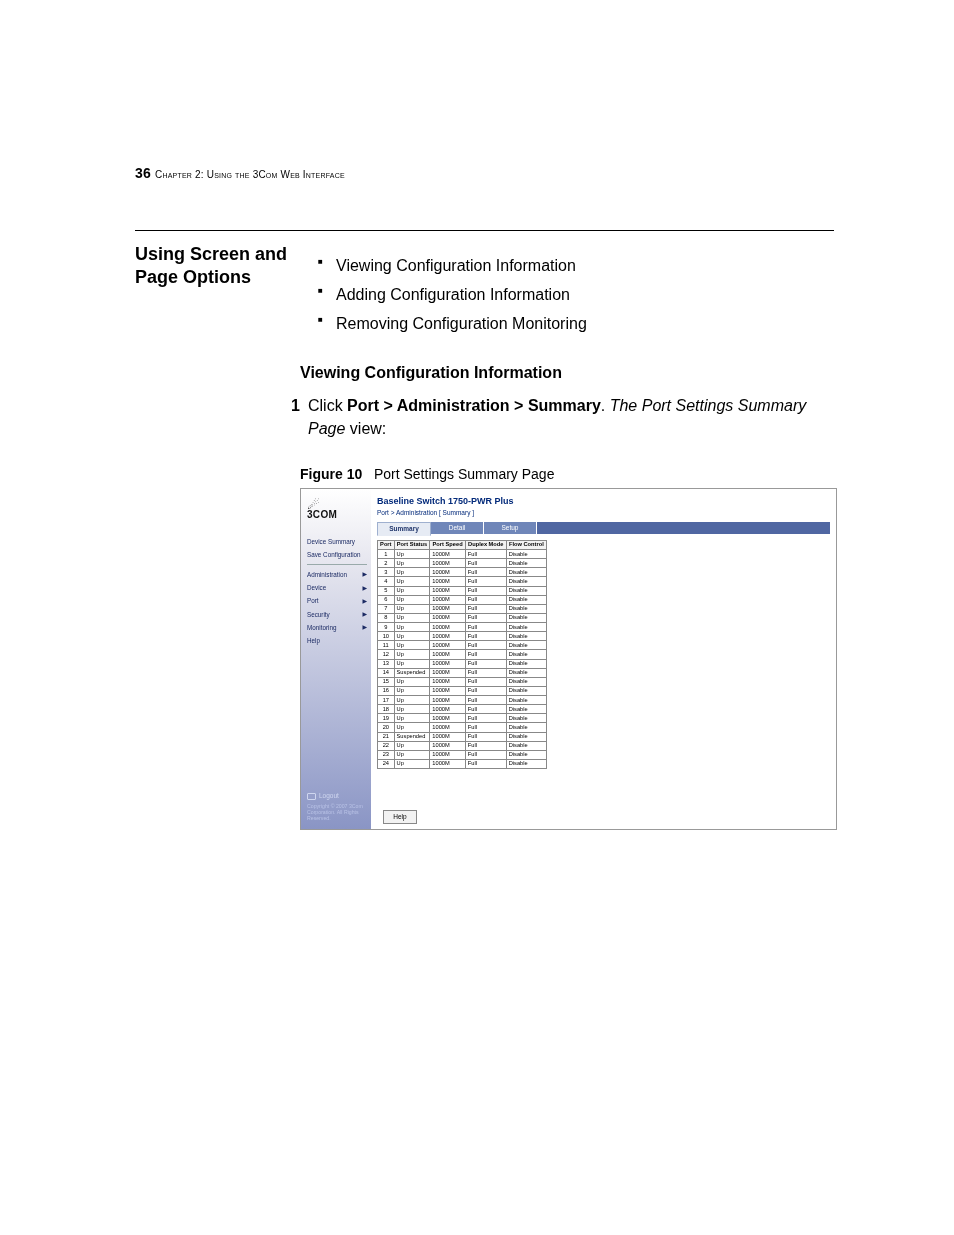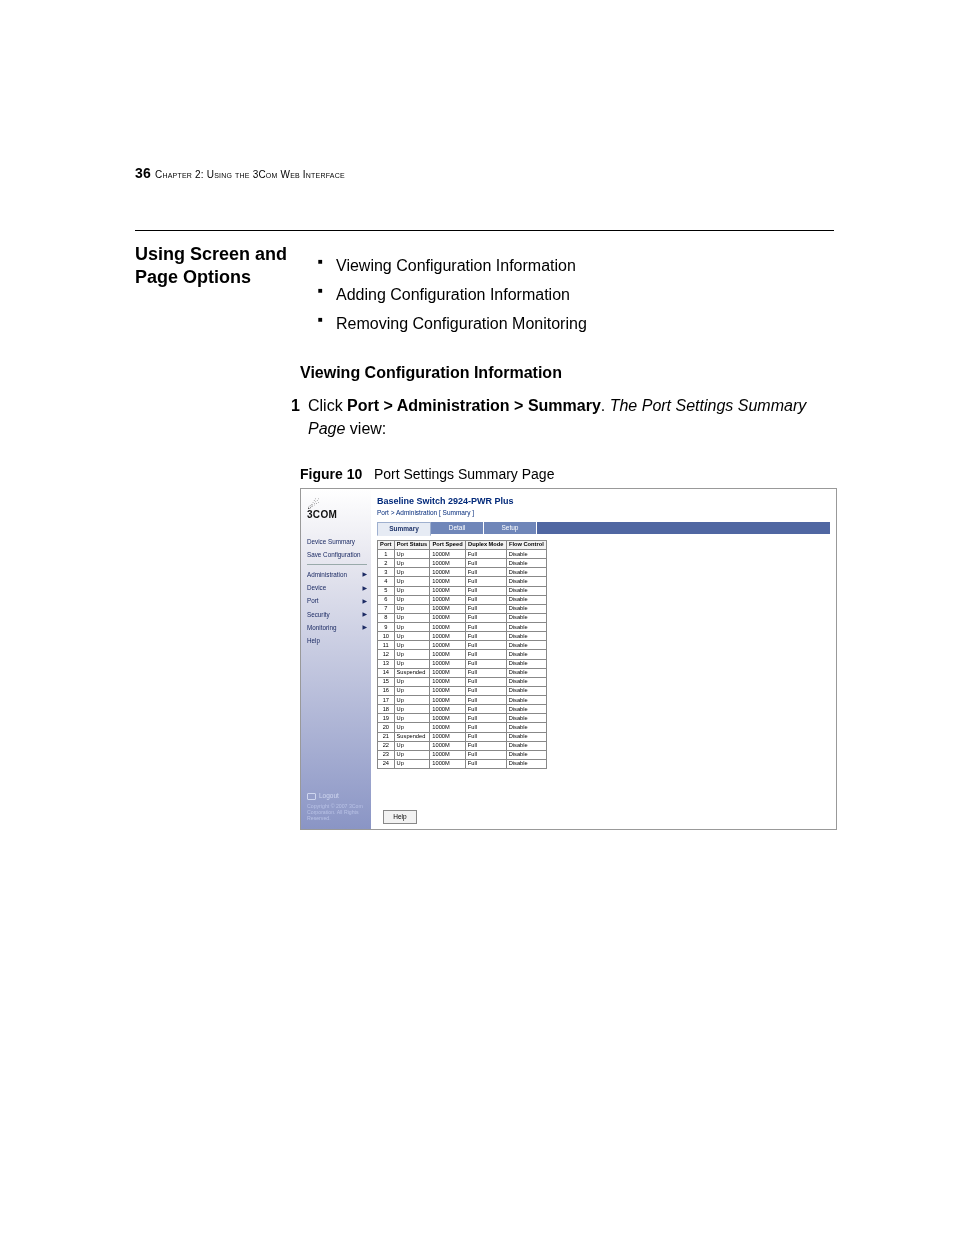--- a/index.html
+++ b/index.html
@@ -320,21 +320,21 @@
             </div>
 
           <div class="ss-logout">
             <span class="icon"></span>
             <span>Logout</span>
           </div>
           <div class="ss-copyright">Copyright © 2007 3Com Corporation. All Rights Reserved.</div>
         </div>
 
         <div class="ss-right">
-          <div class="ss-title">Baseline Switch 2924-PWR Plus</div>
+          <div class="ss-title">Baseline Switch 1750-PWR Plus</div>
           <div class="ss-breadcrumb">Port &gt; Administration [ Summary ]</div>
 
           <div class="ss-tabs">
             <div class="ss-tab active">Summary</div>
             <div class="ss-tab">Detail</div>
             <div class="ss-tab">Setup</div>
             <div class="ss-tab blank"></div>
           </div>
 
           <table class="ss-table">

